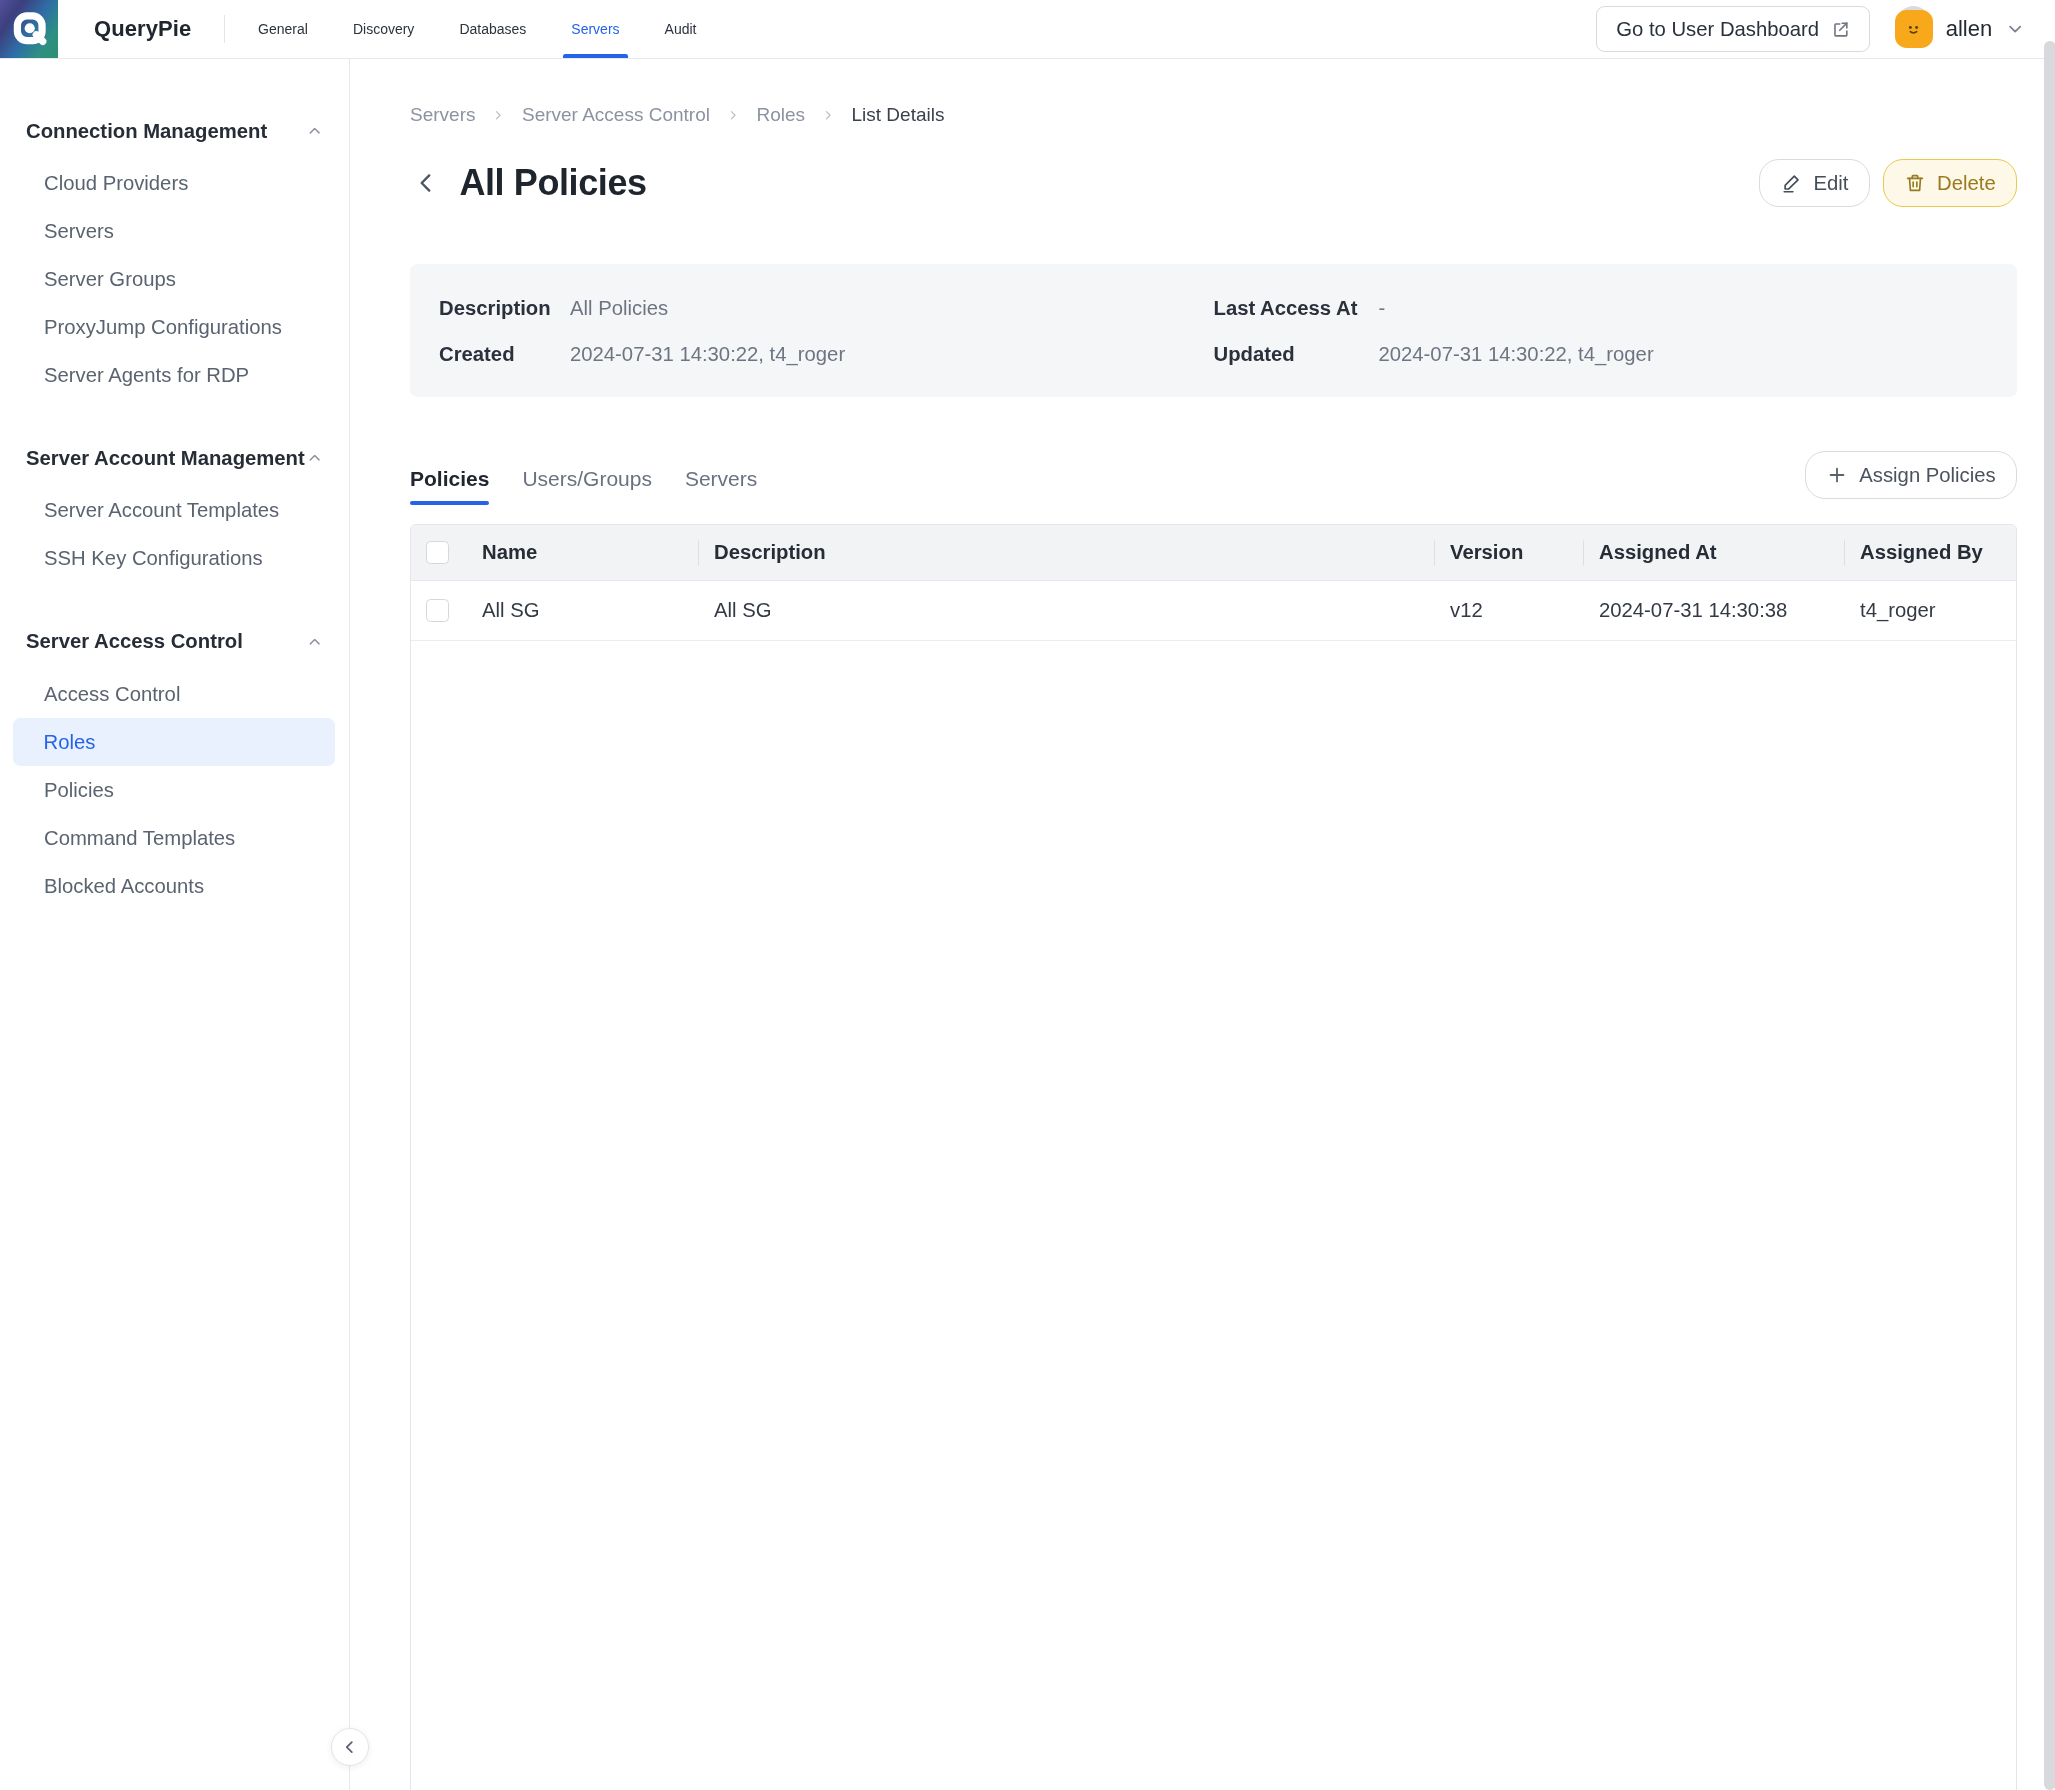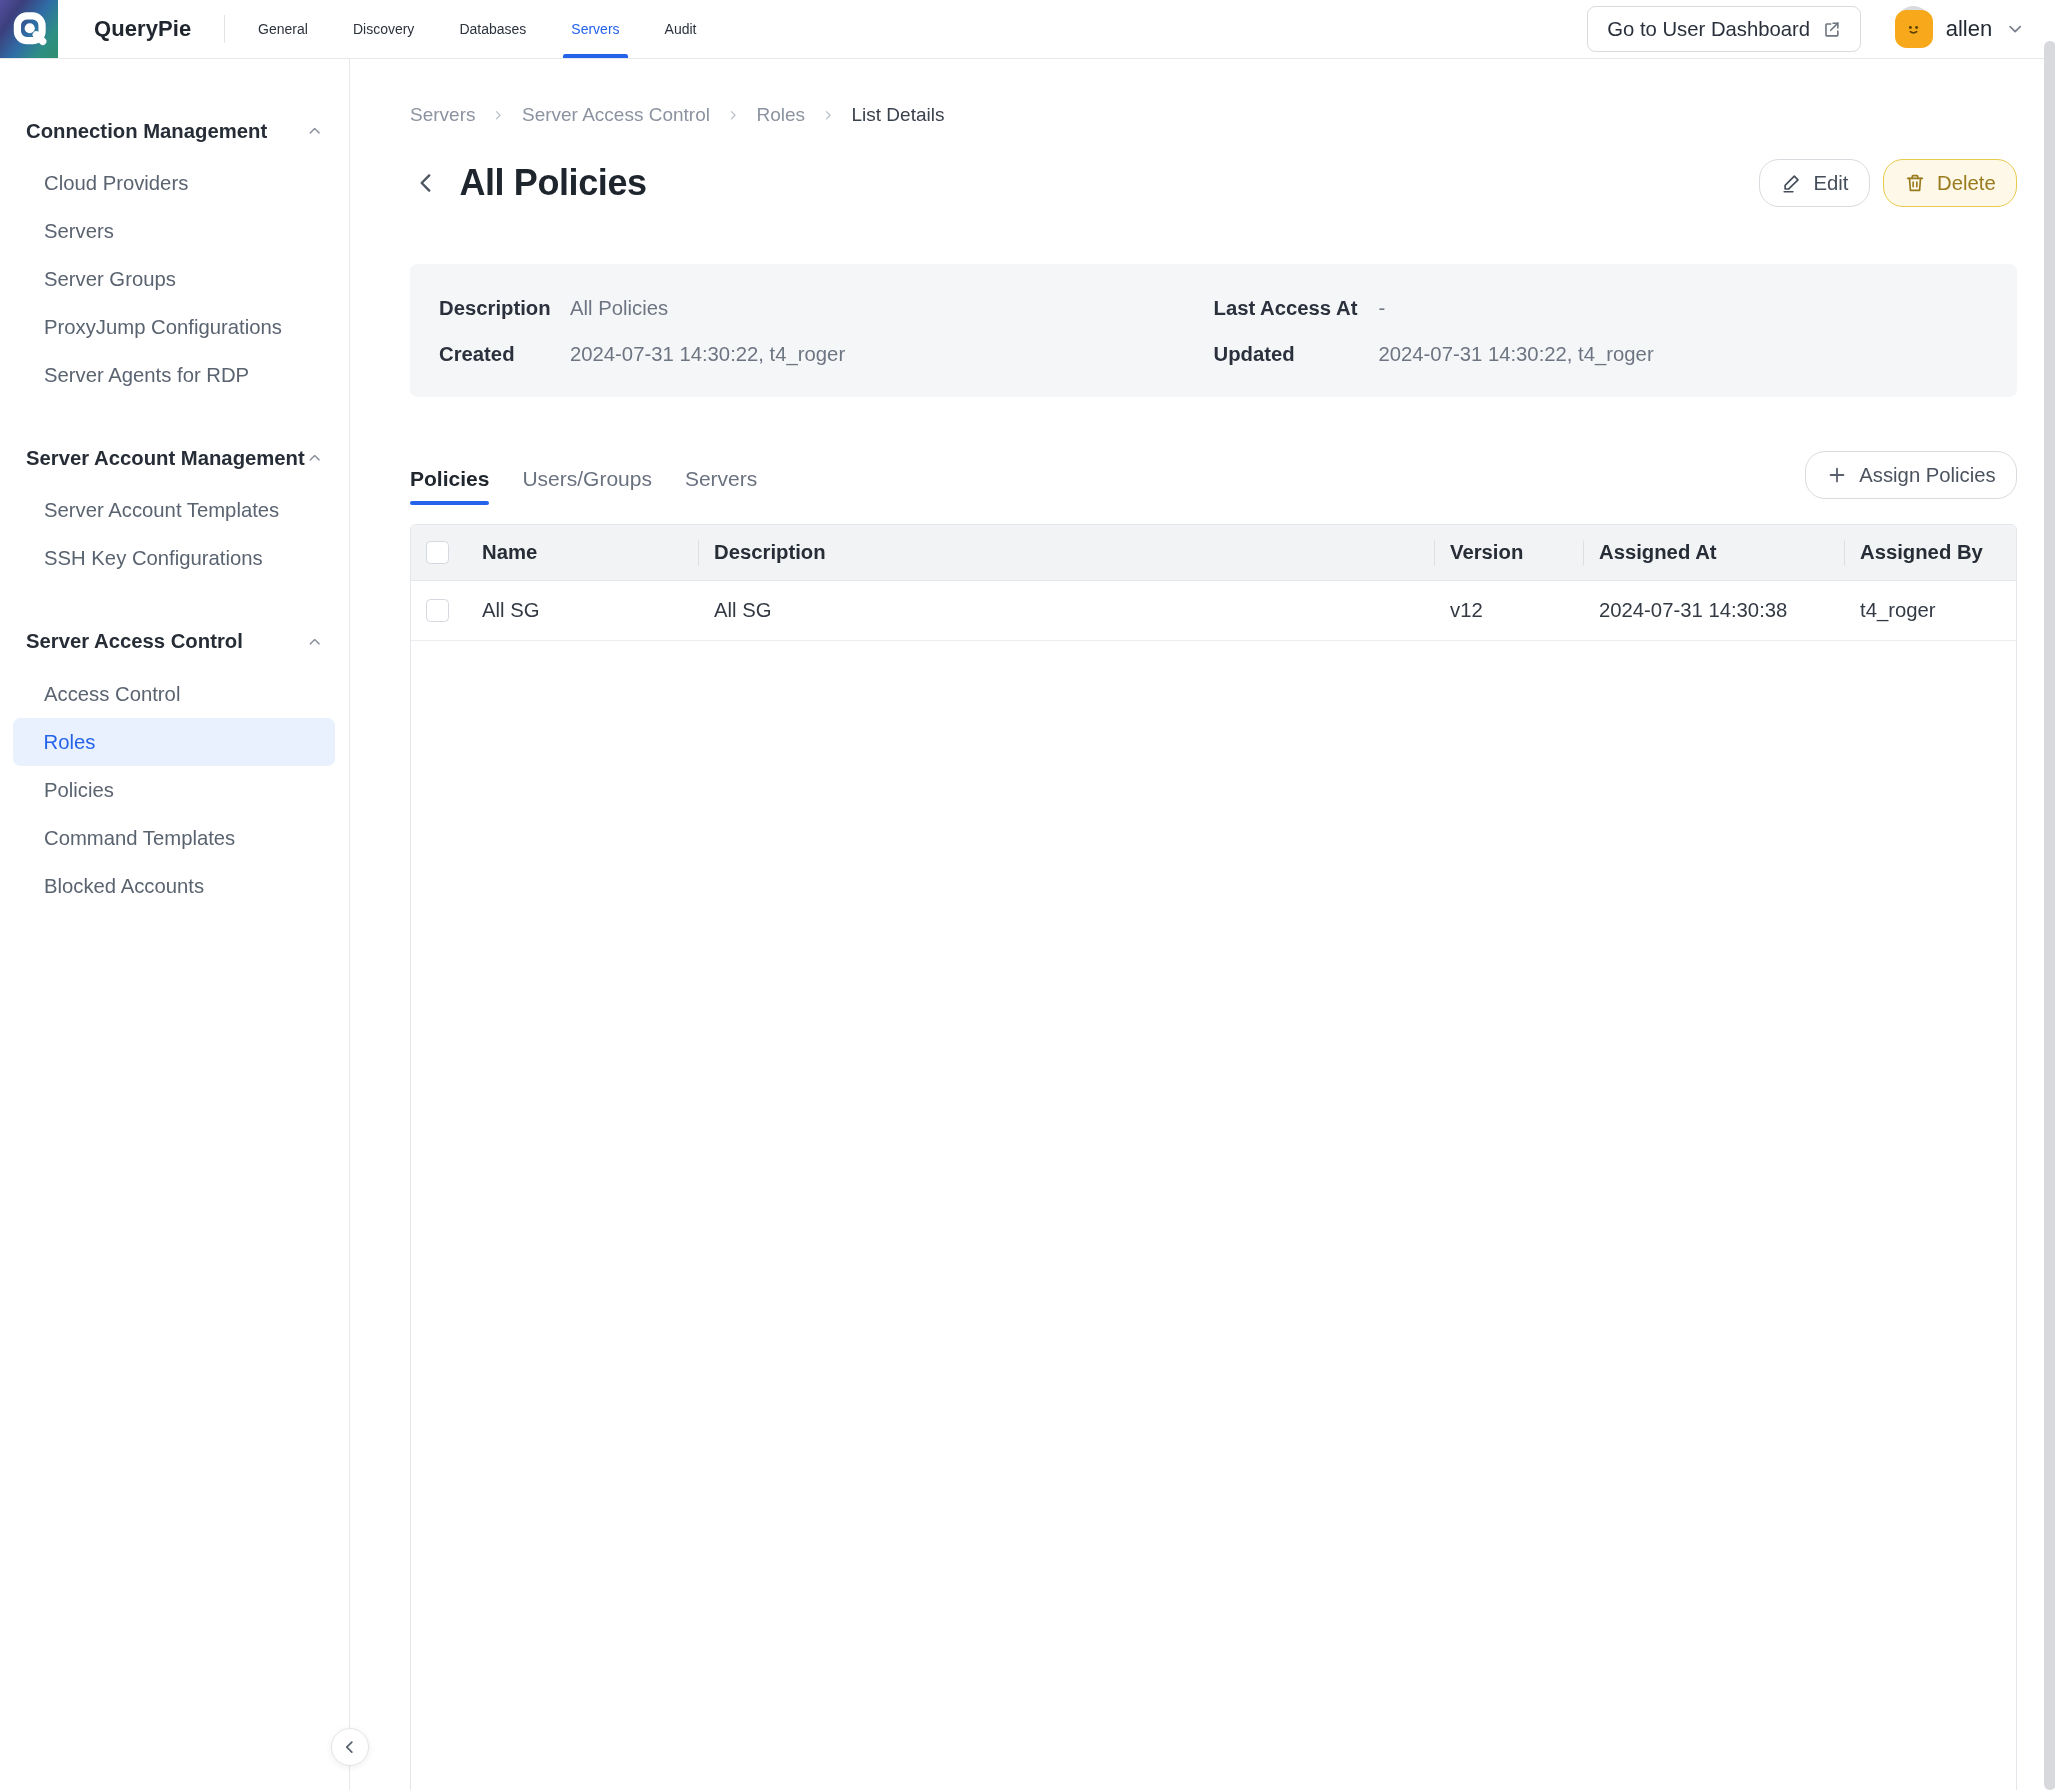--- a/index.html
+++ b/index.html
@@ -13,21 +13,21 @@
              background:linear-gradient(125deg,#54509e 0%,#3c3f7d 24%,#2f6da6 52%,#2e8f83 78%,#2f8f70 100%);
              display:flex;align-items:center;justify-content:center;}
   .brand{margin-left:36px;font-size:22px;font-weight:700;color:#20262e;letter-spacing:0.1px;}
   .brand-divider{width:0.7px;height:27.6px;background:#e2e4e8;margin:0 33px;}
   .primary-nav{display:flex;gap:45px;height:58px;align-items:center;}
   .nav-item{font-size:14px;font-weight:500;color:#2c333d;line-height:58px;height:58px;
             position:relative;cursor:pointer;white-space:nowrap;}
   .nav-item.active{color:#2563eb;}
   .nav-item.active::after{content:"";position:absolute;left:-8.7px;right:-8.7px;bottom:0;height:4.4px;
             background:#2563eb;border-radius:2.2px 2.2px 0 0;}
-  .top-right{margin-left:auto;display:flex;align-items:center;gap:34px;padding-right:30.5px;}
+  .top-right{margin-left:auto;display:flex;align-items:center;gap:25px;padding-right:30.5px;}
   .dash-btn{height:46px;padding:0 19px;border:0.7px solid #d6d9de;border-radius:8.7px;background:#fff;
             font-family:inherit;font-size:20.3px;color:#2a313c;display:flex;align-items:center;gap:11.6px;cursor:pointer;}
   .user-menu{display:flex;align-items:center;gap:13px;cursor:pointer;}
   .avatar-wrap{position:relative;width:38px;height:38px;}
   .avatar-wrap .hair{position:absolute;left:2.2px;top:-3.6px;width:33px;height:22px;
             border-radius:16.7px 16.7px 0 0;background:#d9dbde;}
   .avatar{position:absolute;inset:0;border-radius:11.6px;background:#f7a81b;
           display:flex;align-items:center;justify-content:center;}
   .uname{font-size:22px;color:#232a33;}
 

